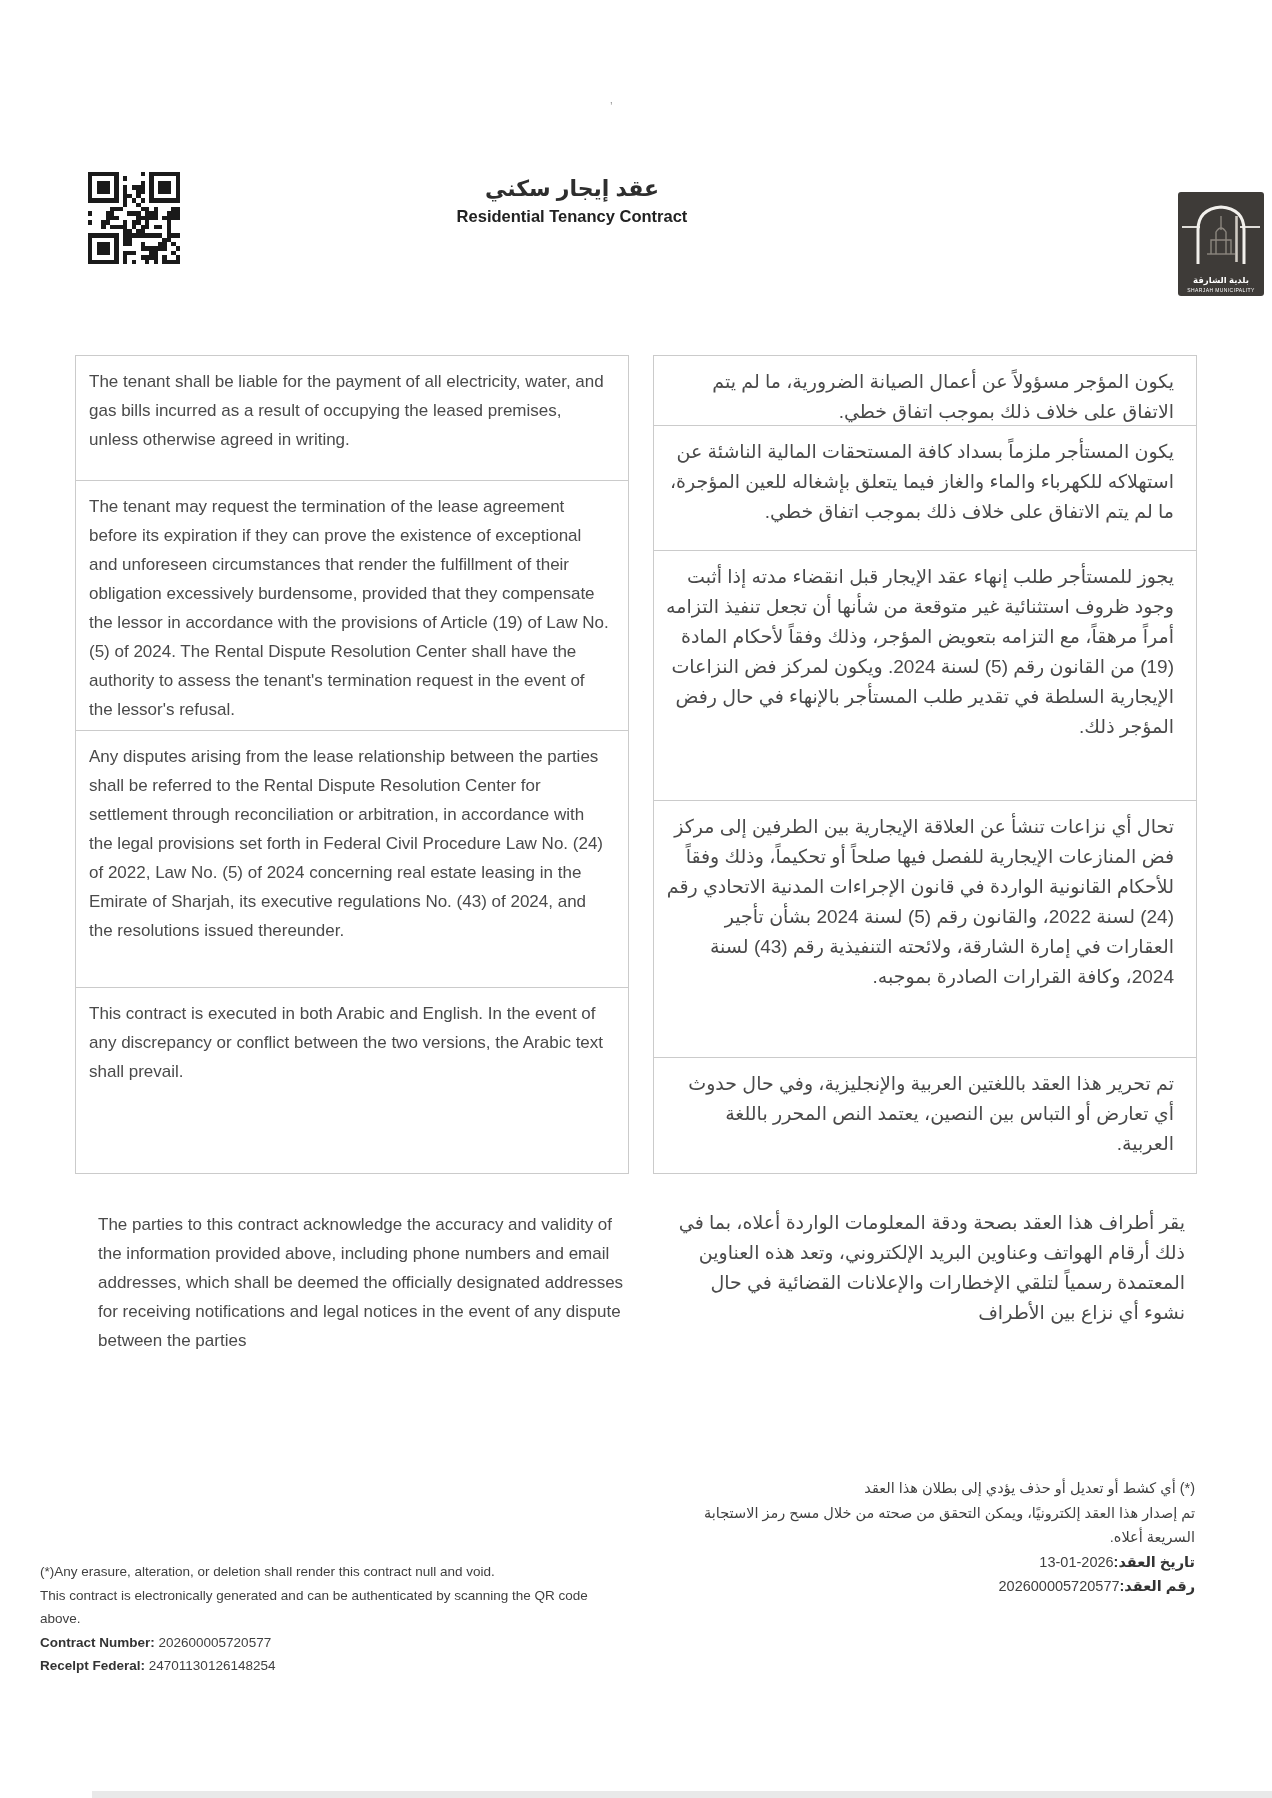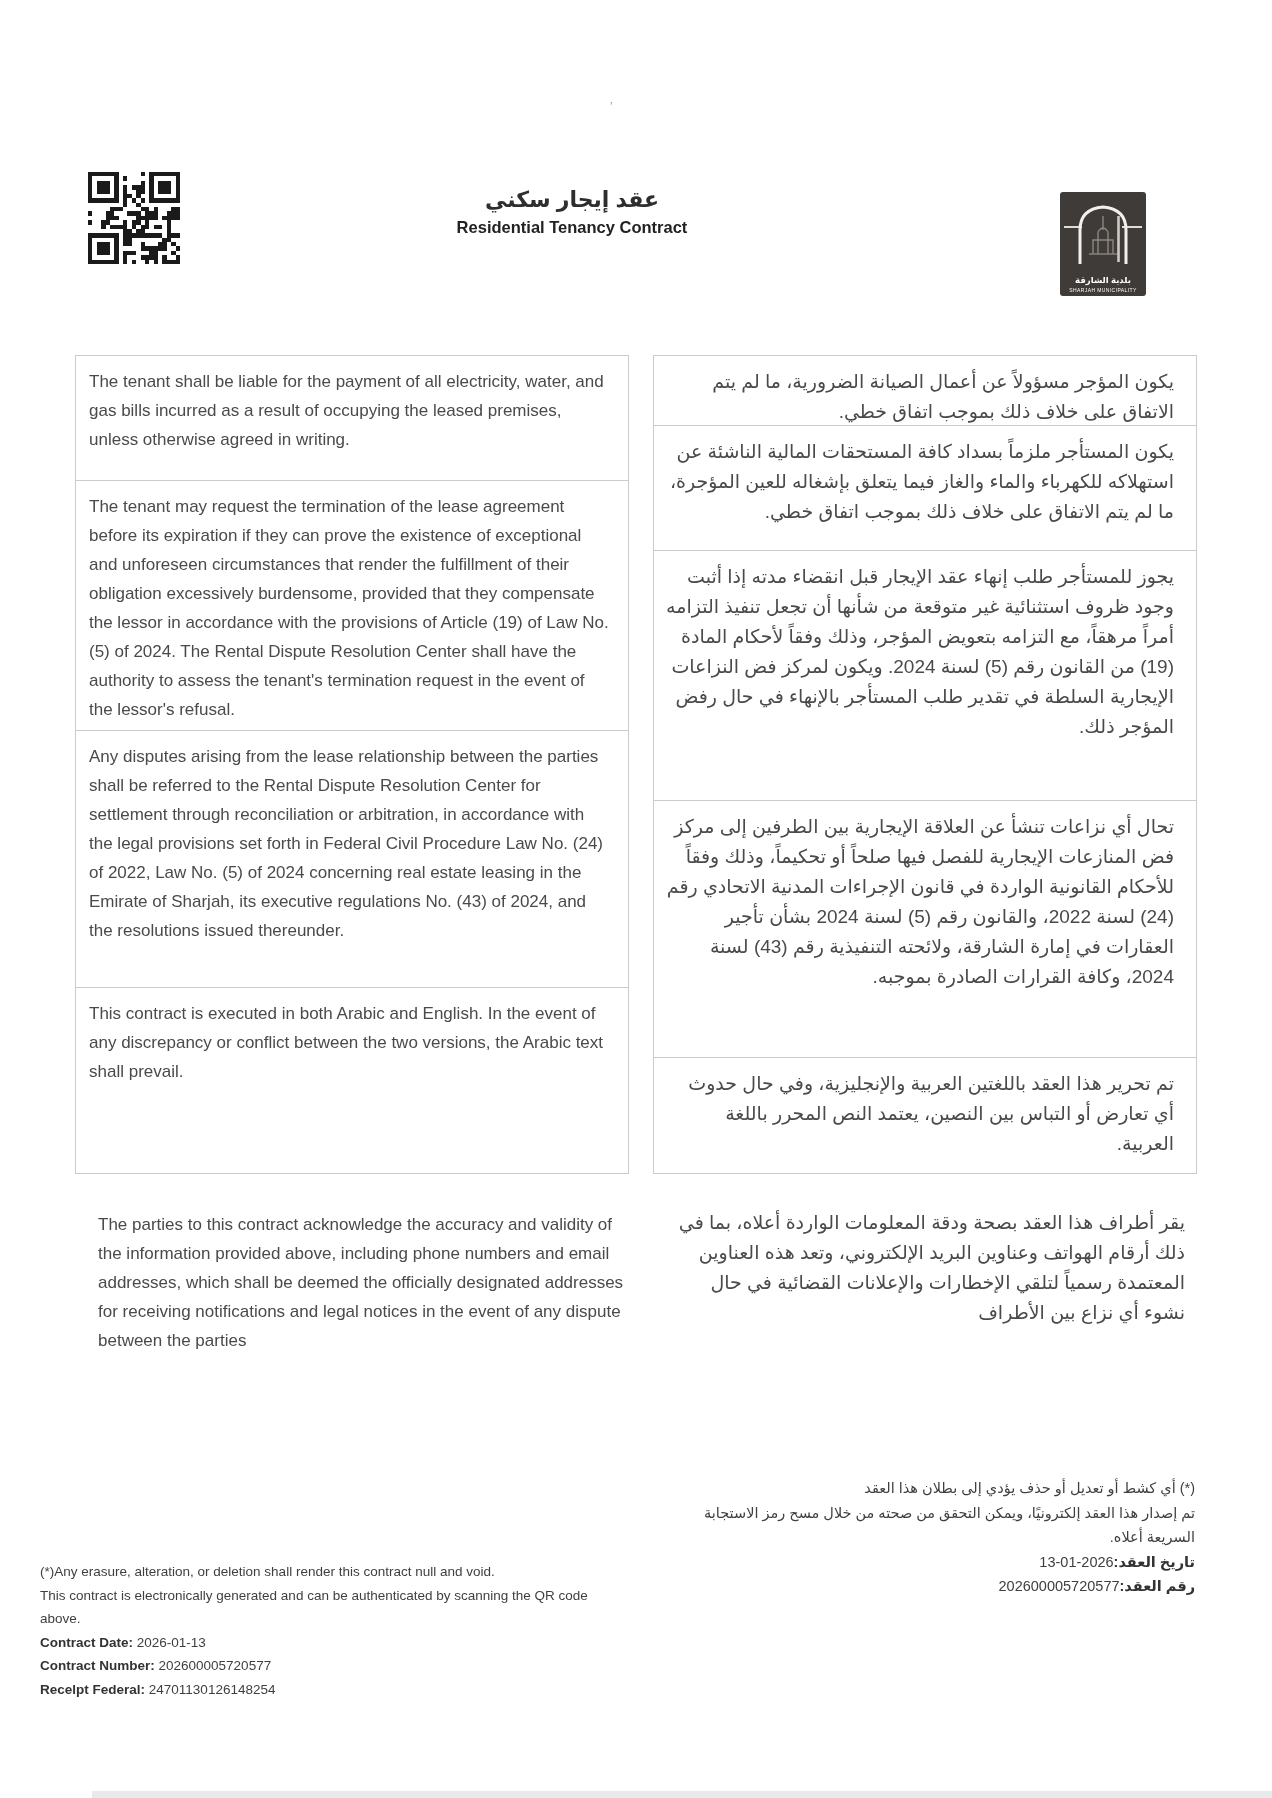--- a/index.html
+++ b/index.html
@@ -6,24 +6,24 @@
   .page{
     position:relative;
     width:1272px;height:1798px;
     background:#ffffff;
     font-family:"Liberation Sans","DejaVu Sans",sans-serif;
     color:#484848;
     overflow:hidden;
   }
   
   .qr{position:absolute;left:88px;top:172px;width:92px;height:92px;}
-  .title-block{position:absolute;left:372px;top:186px;width:400px;text-align:center;}
+  .title-block{position:absolute;left:372px;top:175px;width:400px;text-align:center;}
   .title-ar{font-size:22px;font-weight:bold;color:#2e2e2e;direction:rtl;line-height:28px;}
   .title-en{font-size:16.5px;font-weight:bold;color:#222;line-height:26px;}
-  .logo{position:absolute;left:1060px;top:192px;width:86px;height:88px;}
+  .logo{position:absolute;left:1178px;top:192px;width:86px;height:88px;}
   .artifact{position:absolute;left:610px;top:100px;font-size:12px;color:#9a9a9a;}
   
   .tables{position:absolute;left:75px;top:355px;width:1122px;display:flex;gap:24px;}
   .tcol{border:1px solid #cbcbcb;background:#fff;box-sizing:border-box;}
   .tcol-en{width:562px;}
   .tcol-ar{width:552px;}
   .cell{box-sizing:border-box;border-bottom:1px solid #cbcbcb;overflow:hidden;}
   .cell:last-child{border-bottom:none;}
   .h1{height:125px}.h2{height:70px}.h3{height:250px}.h4{height:257px}.h5{height:115px}
   .cell-en{padding:11px 16px 0 13px;font-size:17px;line-height:29px;color:#4a4a4a;}
@@ -230,24 +230,20 @@
 
   <div class="ack">
     <div class="ack-en">The parties to this contract acknowledge the accuracy and validity of the information provided above, including phone numbers and email addresses, which shall be deemed the officially designated addresses for receiving notifications and legal notices in the event of any dispute between the parties</div>
     <div class="ack-ar" dir="rtl">يقر أطراف هذا العقد بصحة ودقة المعلومات الواردة أعلاه، بما في ذلك أرقام الهواتف وعناوين البريد الإلكتروني، وتعد هذه العناوين المعتمدة رسمياً لتلقي الإخطارات والإعلانات القضائية في حال نشوء أي نزاع بين الأطراف</div>
   </div>
 
   <div class="foot-en">
     <div>(*)Any erasure, alteration, or deletion shall render this contract null and void.</div>
     <div>This contract is electronically generated and can be authenticated by scanning the QR code above.</div>
     <div class="fline">
-      <span class="flabel">Contract Date:</span>
-      <span>2026-01-13</span>
-    </div>
-    <div class="fline">
       <span class="flabel">Contract Number:</span>
       <span>202600005720577</span>
     </div>
     <div class="fline">
       <span class="flabel">Recelpt Federal:</span>
       <span>24701130126148254</span>
     </div>
   </div>
 
   <div class="foot-ar" dir="rtl">

